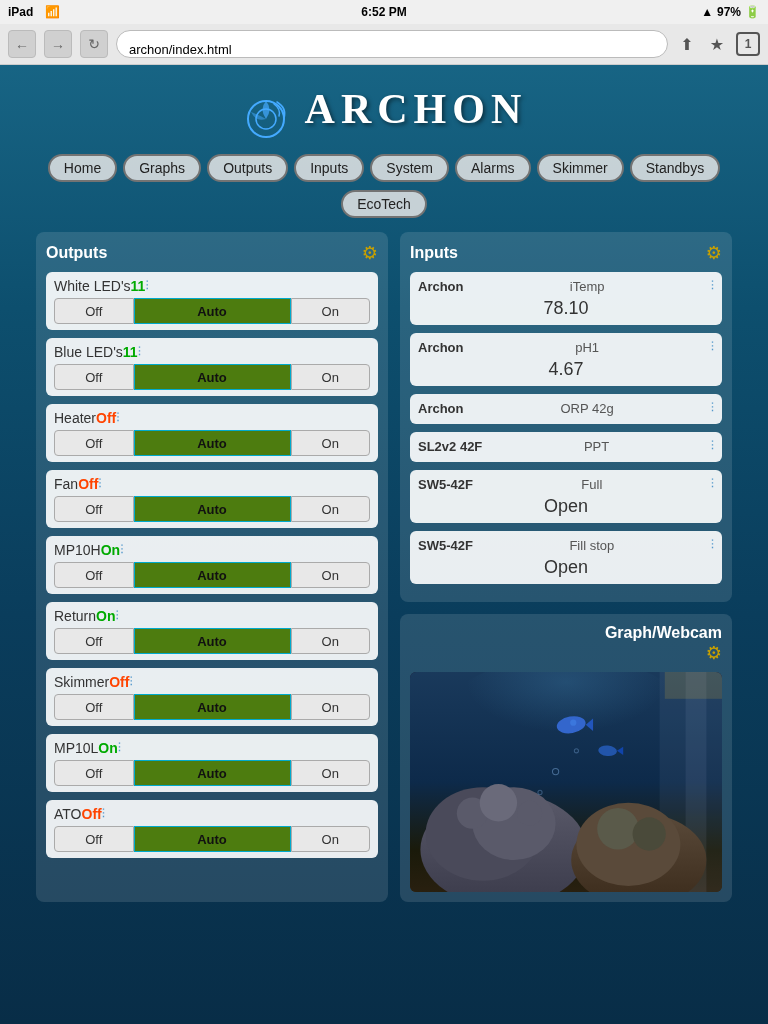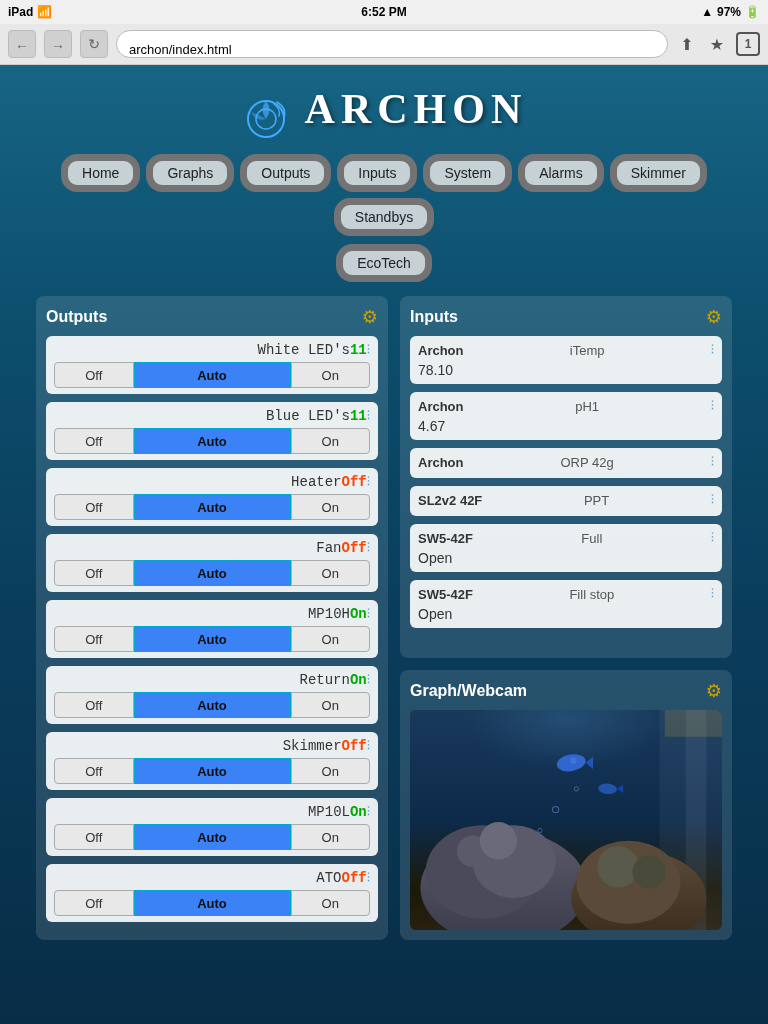--- a/index.html
+++ b/index.html
@@ -18,21 +18,21 @@
     .status-bar {
       background: #f0f0f0;
       height: 24px;
       display: flex;
       align-items: center;
       justify-content: space-between;
       padding: 0 8px;
       font-size: 12px;
       font-weight: 600;
     }
-    .status-bar .left { display: flex; align-items: flex-end; gap: 4px; }
+    .status-bar .left { display: flex; align-items: flex-end; gap: 12px; }
     .status-bar .center { position: absolute; left: 50%; transform: translateX(-50%); font-weight: bold; }
     .status-bar .right { display: flex; align-items: center; gap: 4px; margin-left: auto; }
 
     
     .browser-chrome {
       background: #e8e8e8;
       padding: 6px 8px;
       display: flex;
       align-items: center;
       gap: 8px;
@@ -105,21 +105,21 @@
     
     .nav-bar {
       display: flex;
       justify-content: center;
       flex-wrap: wrap;
       gap: 6px;
       margin-bottom: 8px;
     }
     .nav-item {
       background: rgba(230,230,230,0.85);
-      border: 7px solid #737373;
+      border: 2px solid #737373;
       border-radius: 16px;
       padding: 4px 14px;
       font-size: 14px;
       font-weight: 500;
       cursor: pointer;
       color: #222;
     }
 
     .nav-bar2 {
       display: flex;
@@ -160,23 +160,22 @@
     
     .output-item {
       background: rgba(255,255,255,0.9);
       border-radius: 6px;
       margin-bottom: 8px;
       padding: 6px 8px;
     }
     .output-row1 {
       display: flex;
       align-items: center;
-      justify-content: flex-end;
+      justify-content: flex-start;
       margin-bottom: 4px;
-      font-family: Liberation Mono, monospace;
     }
     .output-name {
       font-size: 14px;
       font-weight: 500;
       color: #333;
     }
     .output-status-on { color: #00aa00; font-weight: bold; }
     .output-status-off { color: #ff4400; font-weight: bold; }
     .output-status-num { color: #00aa00; font-weight: bold; }
     .filter-icon {
@@ -197,21 +196,21 @@
       font-weight: 500;
       cursor: pointer;
       display: flex; align-items: center; justify-content: center;
       color: #333;
     }
     .btn-off { border-radius: 4px 0 0 4px; }
     .btn-on { border-radius: 0 4px 4px 0; }
     .btn-auto {
       flex: 2;
       height: 26px;
-      background: #3b82f6;
+      background: #4d7c0f;
       border: 1px solid #00aacc;
       font-size: 13px;
       font-weight: 600;
       cursor: pointer;
       display: flex; align-items: center; justify-content: center;
       color: #111;
     }
 
     
     .input-item {
@@ -229,44 +228,46 @@
     .input-source {
       font-size: 13px;
       font-weight: 600;
       color: #333;
     }
     .input-name {
       font-size: 13px;
       color: #555;
     }
     .input-value {
-      font-size: 14px;
+      font-size: 18px;
       color: #333;
       padding: 2px 0 0 0;
+      text-align: center;
     }
 
     
     .right-panel {
       flex: 1;
       display: flex;
       flex-direction: column;
       gap: 12px;
     }
 
     
     .graph-webcam {
       background: rgba(255,255,255,0.12);
       border-radius: 8px;
       padding: 10px;
     }
     .graph-header {
       display: flex;
-      align-items: center;
+      align-items: flex-end;
       justify-content: space-between;
       margin-bottom: 8px;
+      flex-direction: column;
     }
     .graph-title {
       font-size: 16px;
       font-weight: bold;
       color: white;
     }
     .webcam-image {
       width: 100%;
       height: 220px;
       background: linear-gradient(180deg, #1a1a2e 0%, #2d1b4e 20%, #1a2a3a 50%, #2a1a0a 80%, #3a2a1a 100%);

